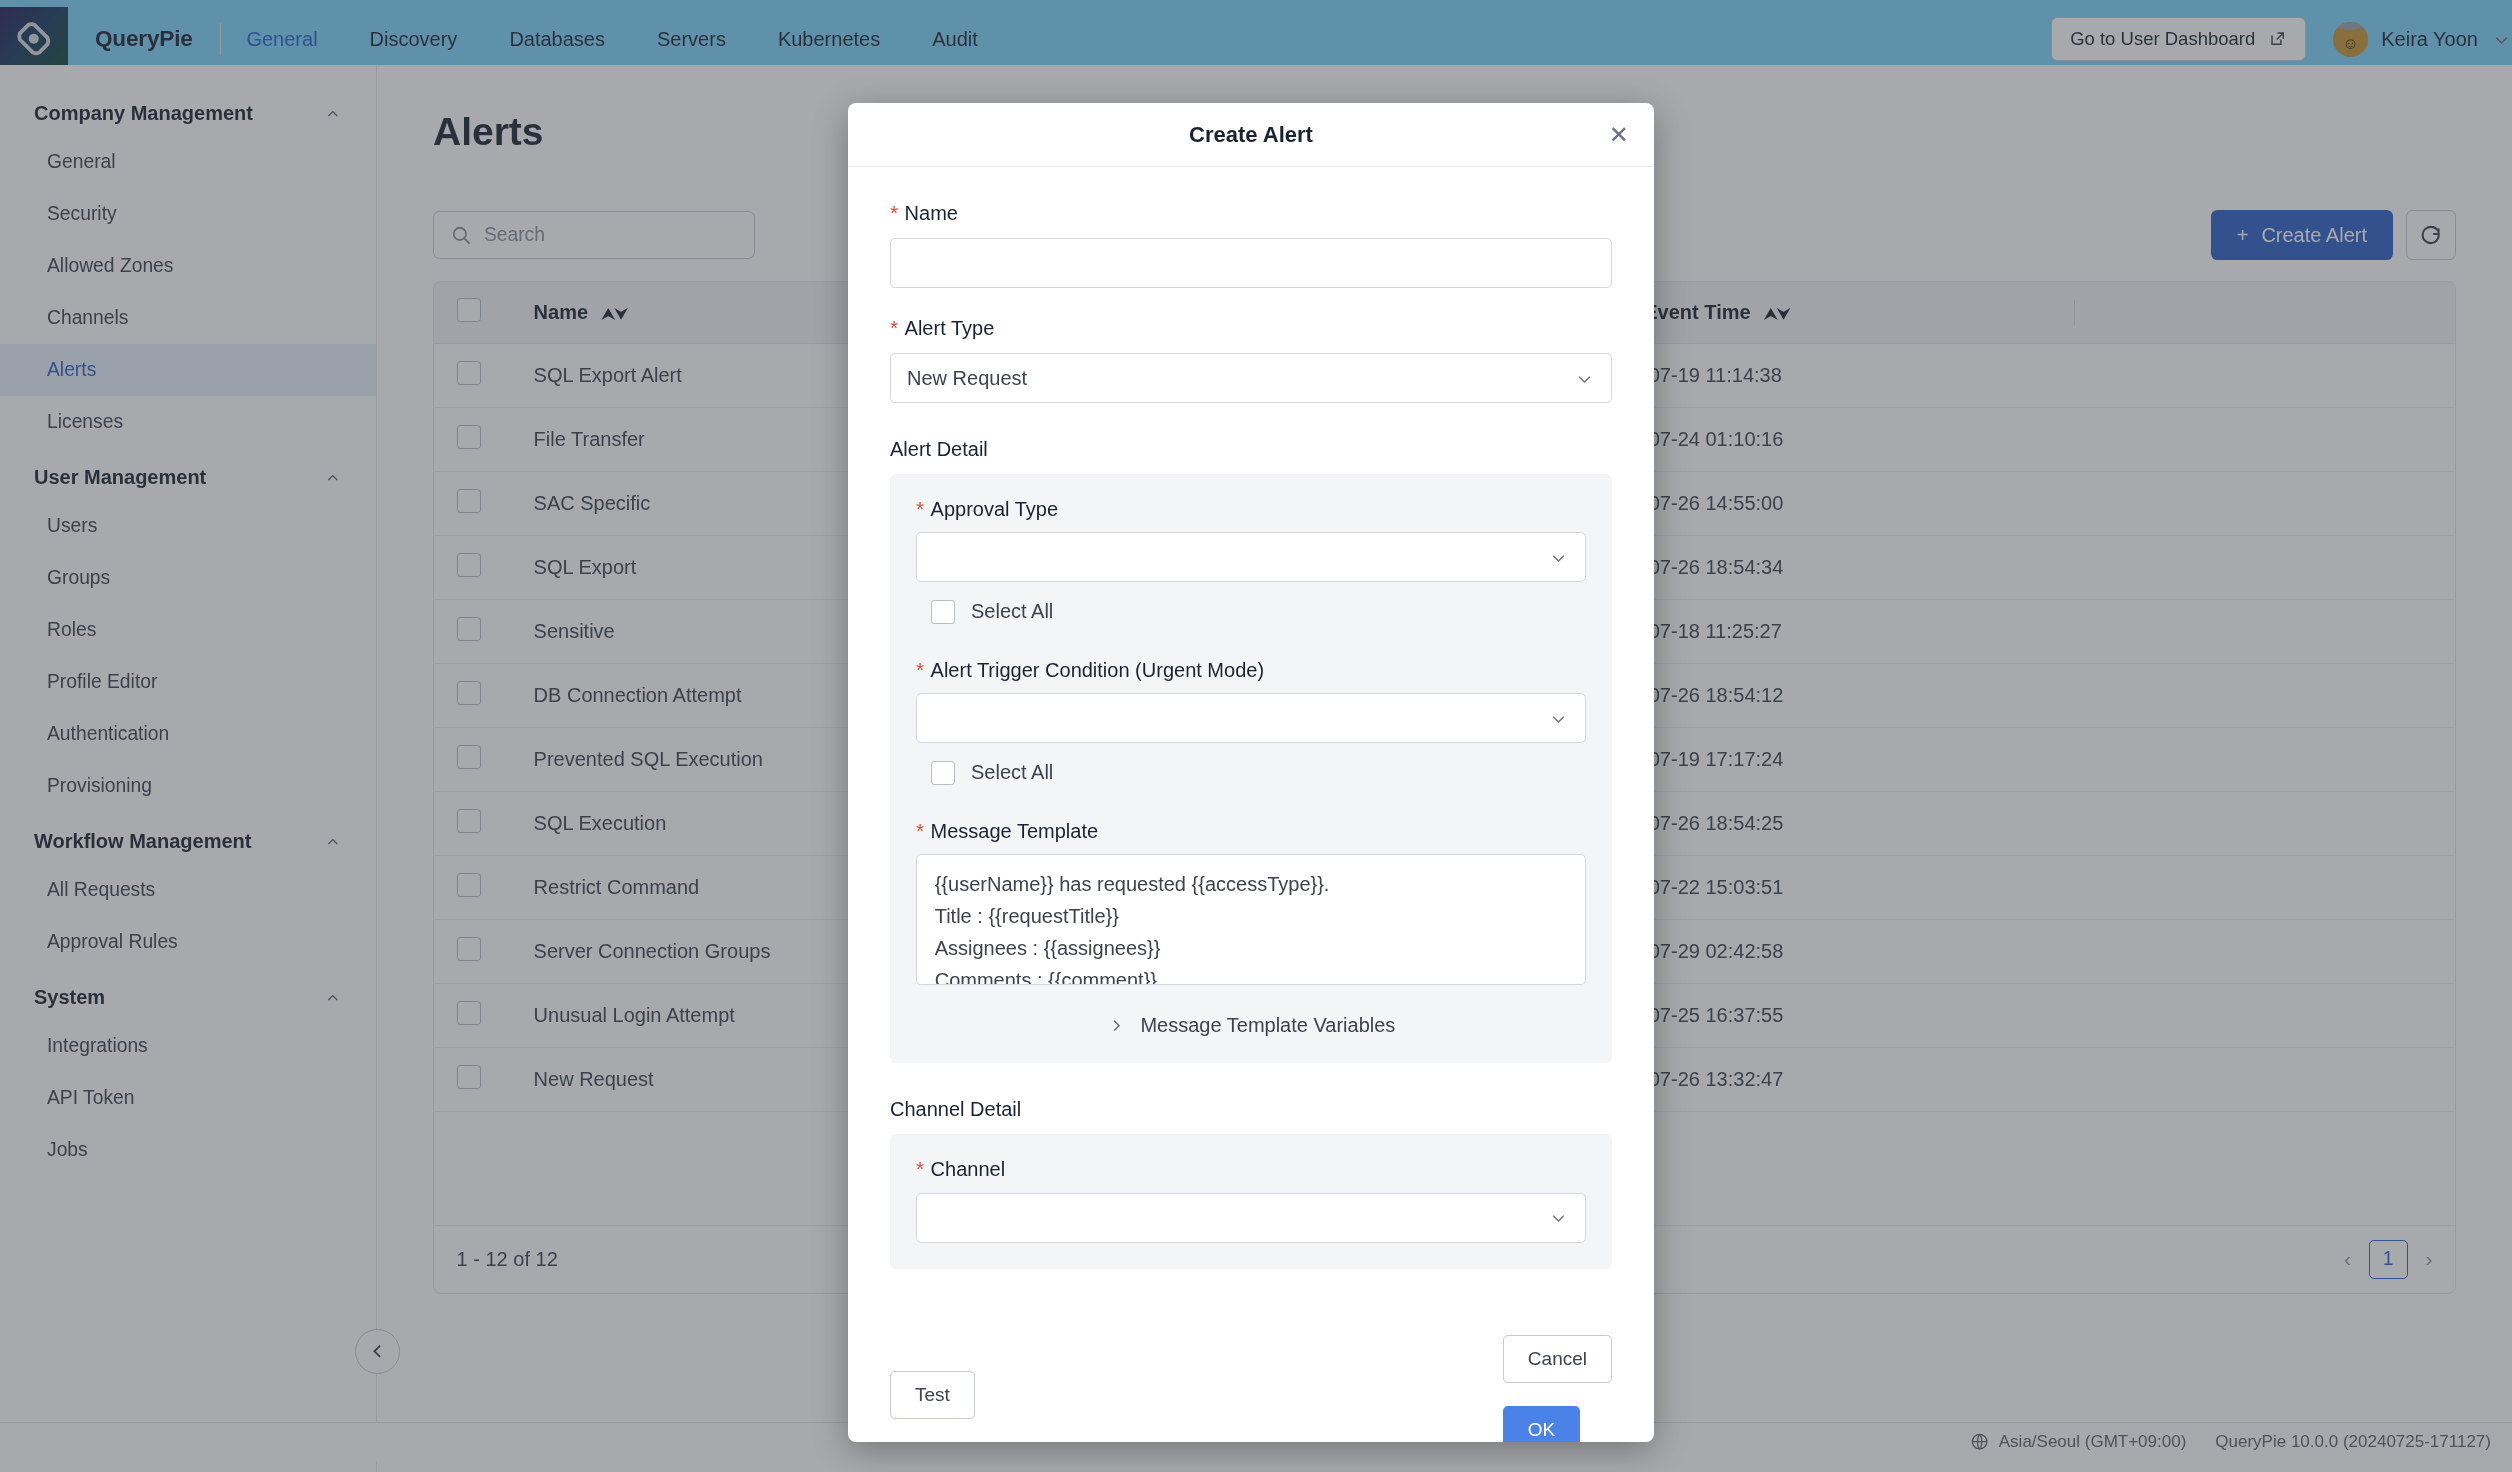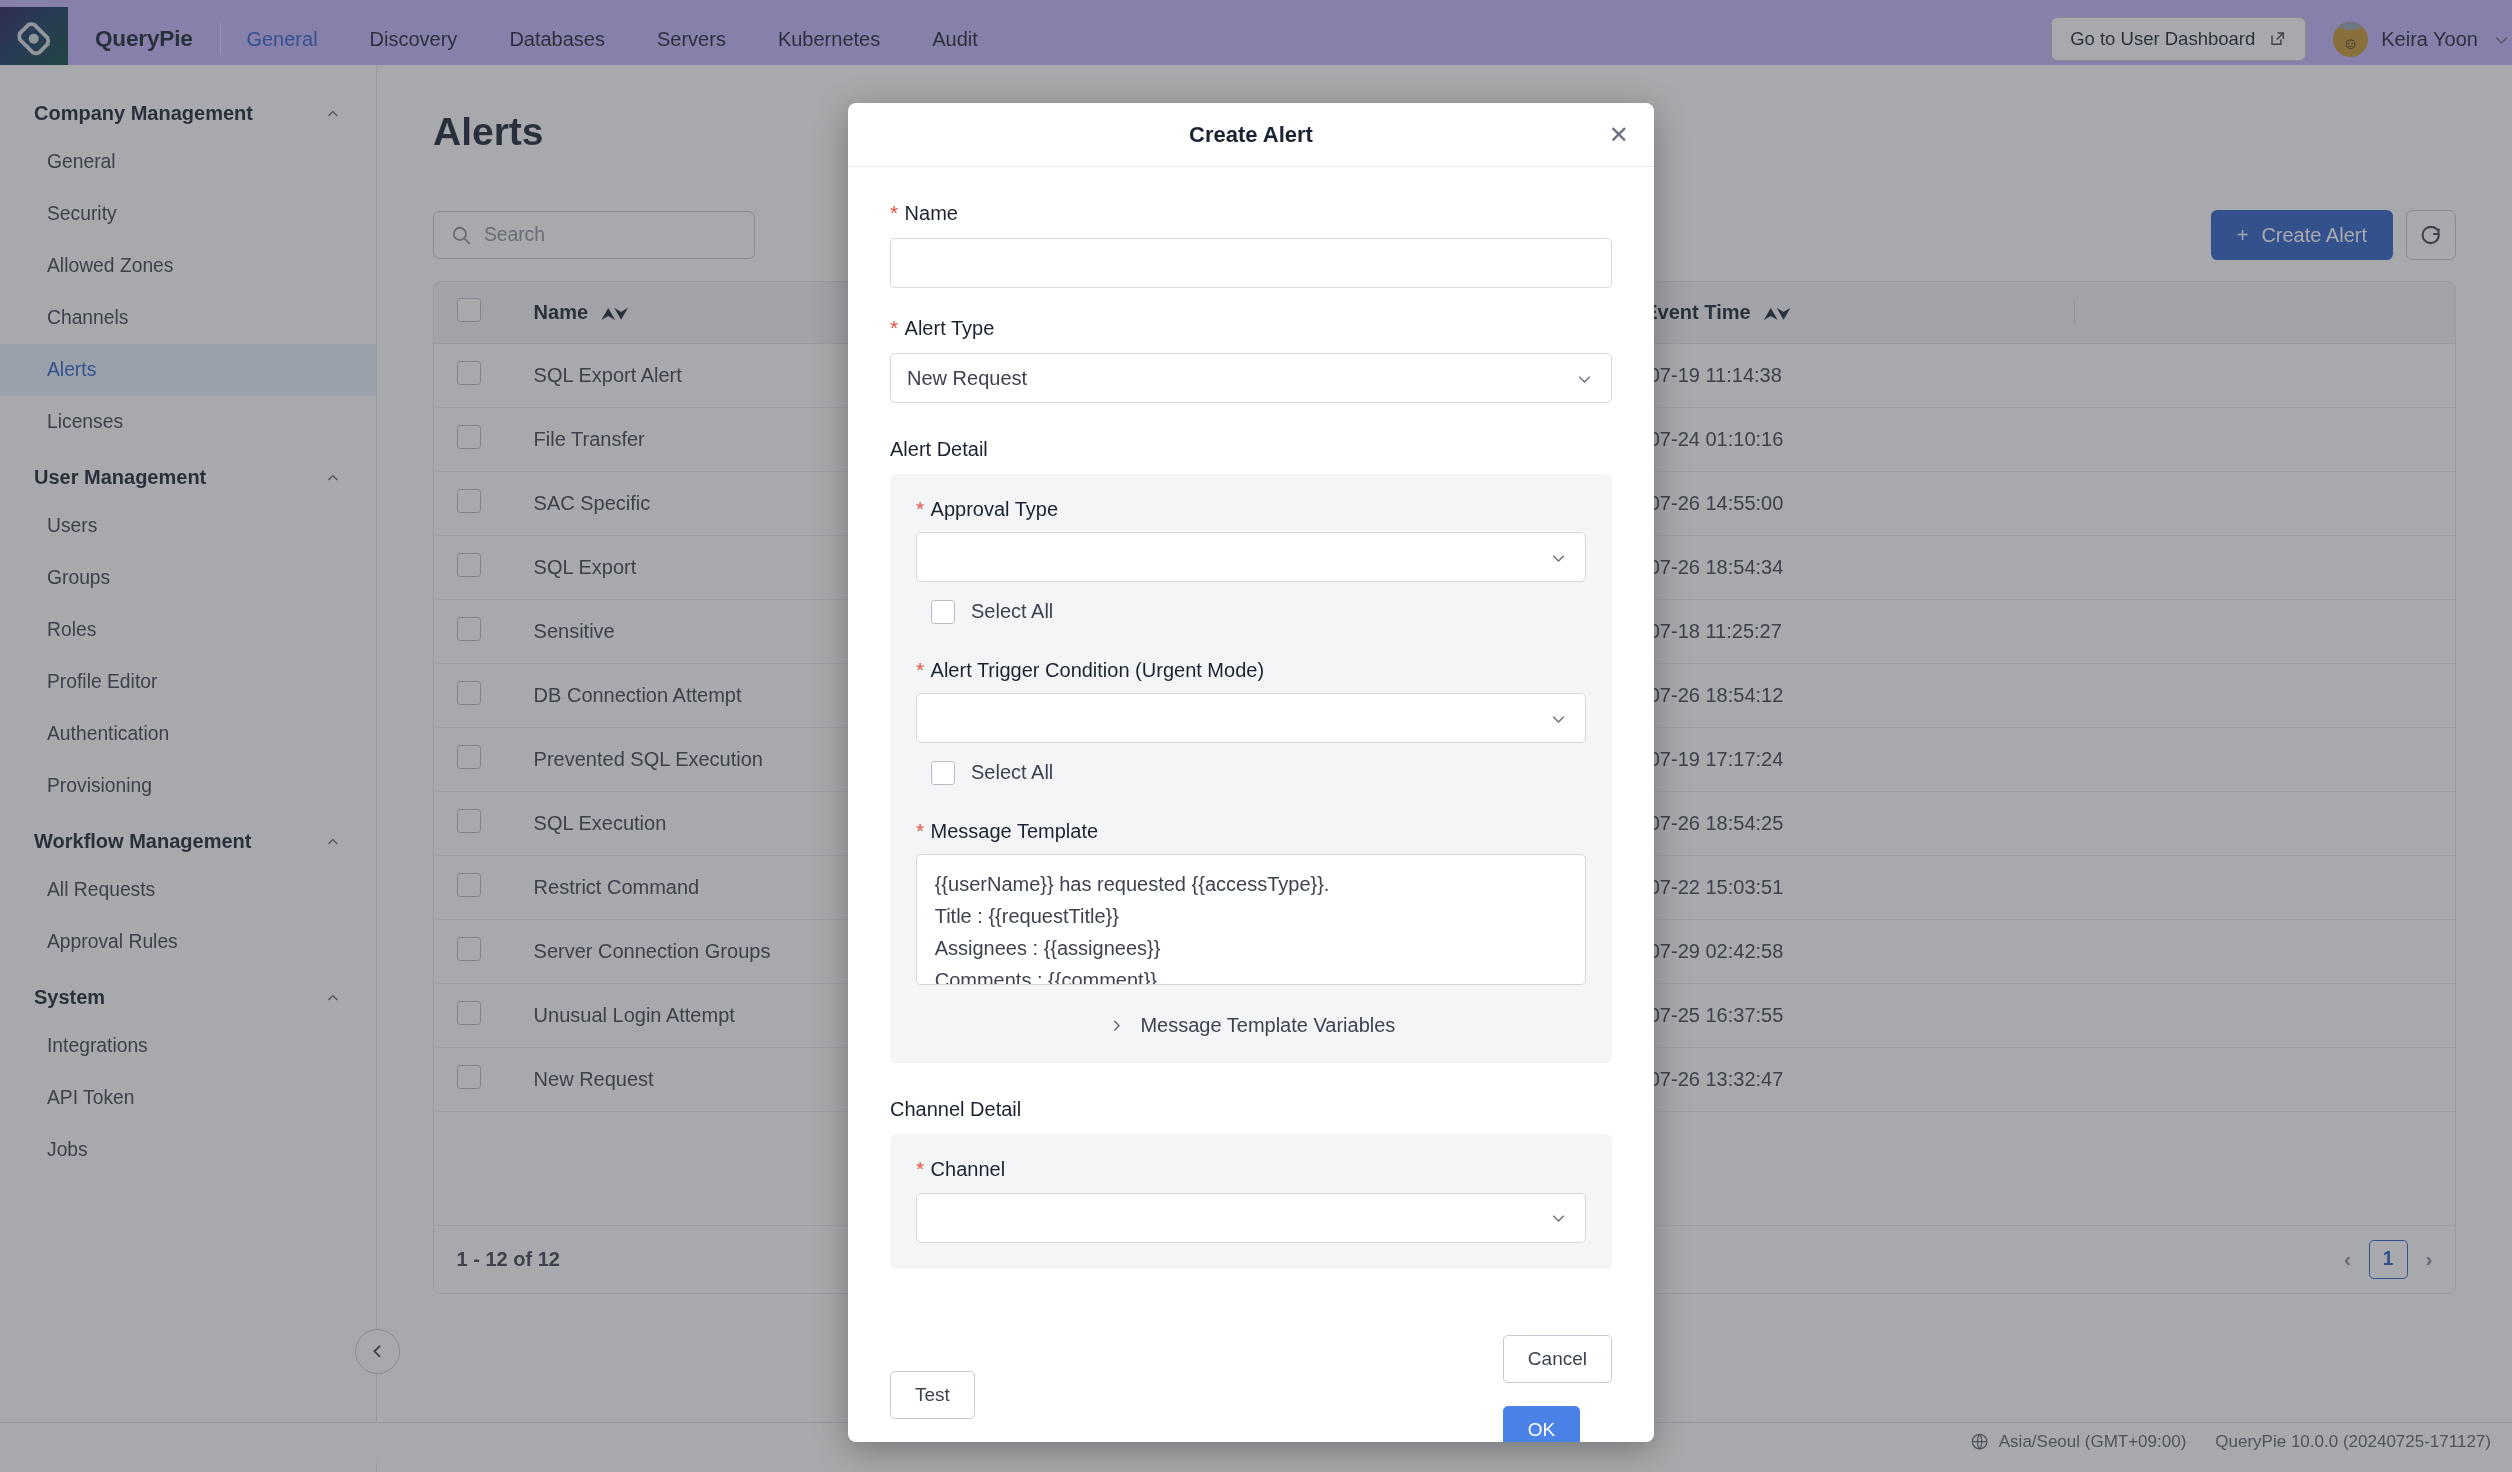--- a/index.html
+++ b/index.html
@@ -10,21 +10,21 @@
     background: #ffffff;
   }
   #root { position: relative; width: 2512px; height: 1473px; }
 
   
   #app { position: absolute; inset: 0; background: #ffffff; }
 
   
   .topbar {
     position: absolute; top: 0; left: 0; width: 2512px; height: 79px;
-    background: #c4b5fd;
+    background: #7dd3fc;
     border-bottom: 0.8px solid #e4e7ec;
     display: flex; align-items: center;
   }
   .logo-box {
     width: 68px; height: 65px;
     background: linear-gradient(135deg, #2b1b5e 0%, #163a5f 45%, #0f4a3c 100%);
     display: flex; align-items: center; justify-content: center;
     flex: none;
   }
   .logo-mark { width: 37px; height: 37px; }
@@ -144,21 +144,21 @@
   }
   .col-cbx { width: 77px; }
   .col-name { width: 500px; }
   .col-type { width: 564px; }
   .col-time { width: 500px; }
   .col-end { width: auto; }
 
   .table-footer {
     height: 68px; display: flex; align-items: center;
     background: #fff; border-top: 0.8px solid #eceef2;
-    padding: 0 22.6px; font-size: 20px; color: #3c4250; font-weight: bold;
+    padding: 0 22.6px; font-size: 20px; color: #3c4250;
   }
   .pager { margin-left: auto; display: flex; align-items: center; gap: 17.7px; }
   .pager .arr { font-size: 21px; color: #8b909c; cursor: pointer; }
   .pager .pg {
     width: 39px; height: 39px; border: 0.8px solid #2a5fc7; border-radius: 4.8px;
     color: #2a5fc7; display: flex; align-items: center; justify-content: center;
     font-size: 19.3px; cursor: pointer;
   }
 
   

